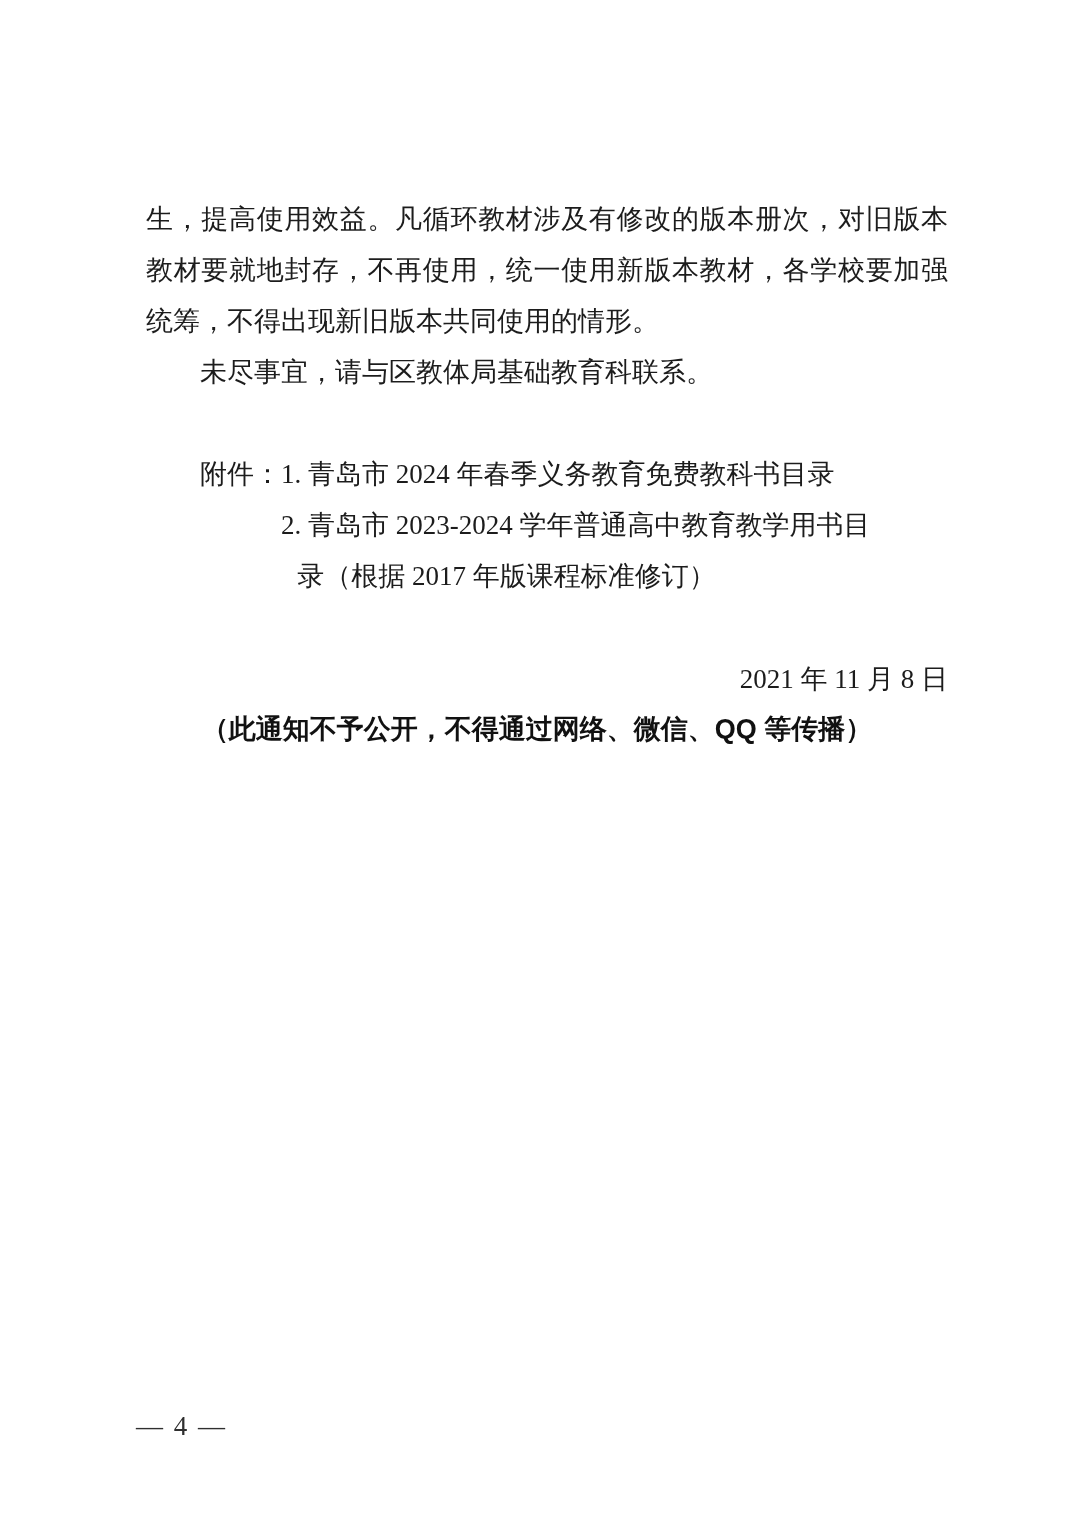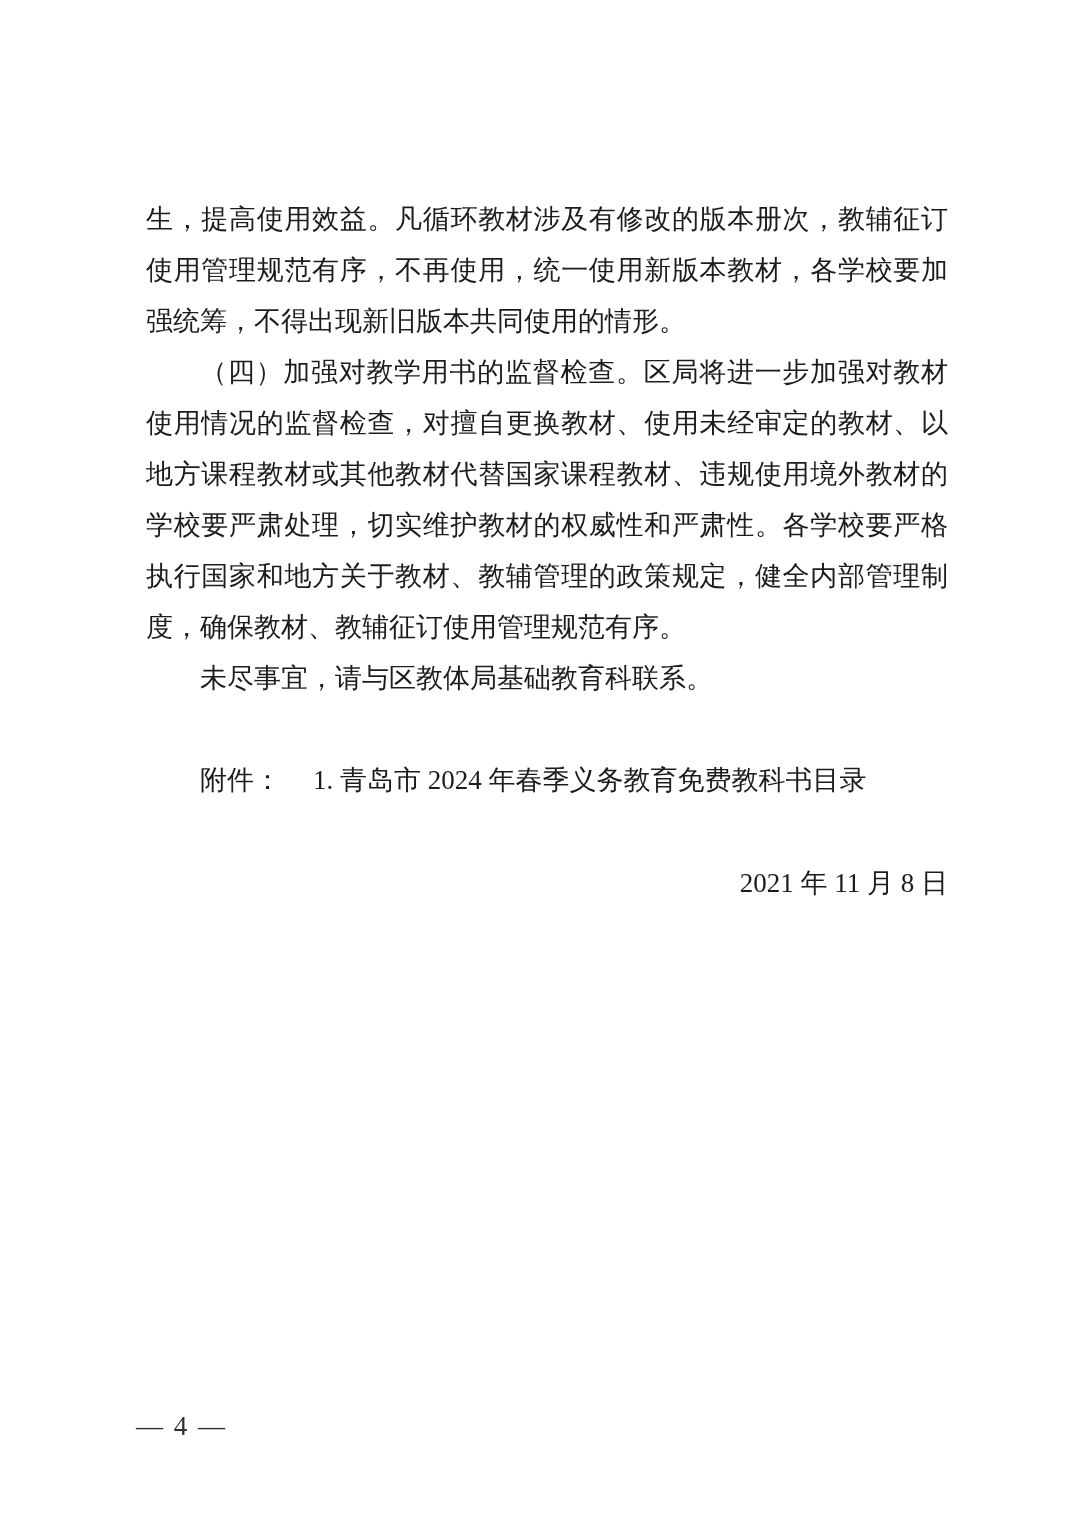--- a/index.html
+++ b/index.html
@@ -32,21 +32,21 @@
   .section-heading {  }
 
   .attachments {
     margin-top: 51px;
     display: flex;
     align-items: flex-start;
     padding-left: 2em;
     text-align: left;
   }
   .att-label { flex: 0 0 auto; white-space: nowrap; }
-  .att-items { flex: 1 1 auto; min-width: 0; margin-left: 32px; }
+  .att-items { flex: 1 1 auto; min-width: 0; }
   .att-item { }
   .att-line { white-space: nowrap; }
   .att-line.cont { padding-left: 0.6em; }
 
   .signature { margin-top: 51px; text-align: right; }
   .sig-inner { display: inline-block; text-align: center; }
   .sig-org, .sig-date { line-height: 52px; }
 
   .notice {
     position: relative;
@@ -69,39 +69,43 @@
     letter-spacing: 2px;
     color: #2f2f2f;
   }
 </style>
 </head>
 <body>
 
 <div class="page">
   <main class="content">
 
-    <p class="para no-indent">生，提高使用效益。凡循环教材涉及有修改的版本册次，教辅征订使用管理规范有序，不再使用，统一使用新版本教材，各学校要加强统筹，不得出现新旧版本共同使用的情形。</p>
+    <p class="para no-indent">生，提高使用效益。凡循环教材涉及有修改的版本册次，对旧版本教材要就地封存，不再使用，统一使用新版本教材，各学校要加强统筹，不得出现新旧版本共同使用的情形。</p>
 
-    <p class="para"><span class="section-heading">（四）加强对教学用书的监督检查。</span><span>区局将进一步加强对教材使用情况的监督检查，对擅自更换教材、使用未经审定的教材、以地方课程教材或其他教材代替国家课程教材、违规使用境外教材的学校要严肃处理，切实维护教材的权威性和严肃性。各学校要严格执行国家和地方关于教材、教辅管理的政策规定，健全内部管理制度，确保教材、教辅征订使用管理规范有序。</span></p>
 
     <p class="para">未尽事宜，请与区教体局基础教育科联系。</p>
 
 
     <div class="attachments">
       <span class="att-label">附件：</span>
       <div class="att-items">
         <div class="att-item">
           <div class="att-line">1. 青岛市 2024 年春季义务教育免费教科书目录</div>
         </div>
+        <div class="att-item">
+          <div class="att-line">2. 青岛市 2023-2024 学年普通高中教育教学用书目</div>
+          <div class="att-line cont">录（根据 2017 年版课程标准修订）</div>
+        </div>
       </div>
     </div>
 
     <div class="signature">
       <div class="sig-inner">
         <div class="sig-date">2021 年 11 月 8 日</div>
       </div>
     </div>
 
+    <div class="notice">（此通知不予公开，不得通过网络、微信、QQ 等传播）</div>
 
   </main>
 
   <div class="page-number">— 4 —</div>
 </div>
 
 </body></html>

